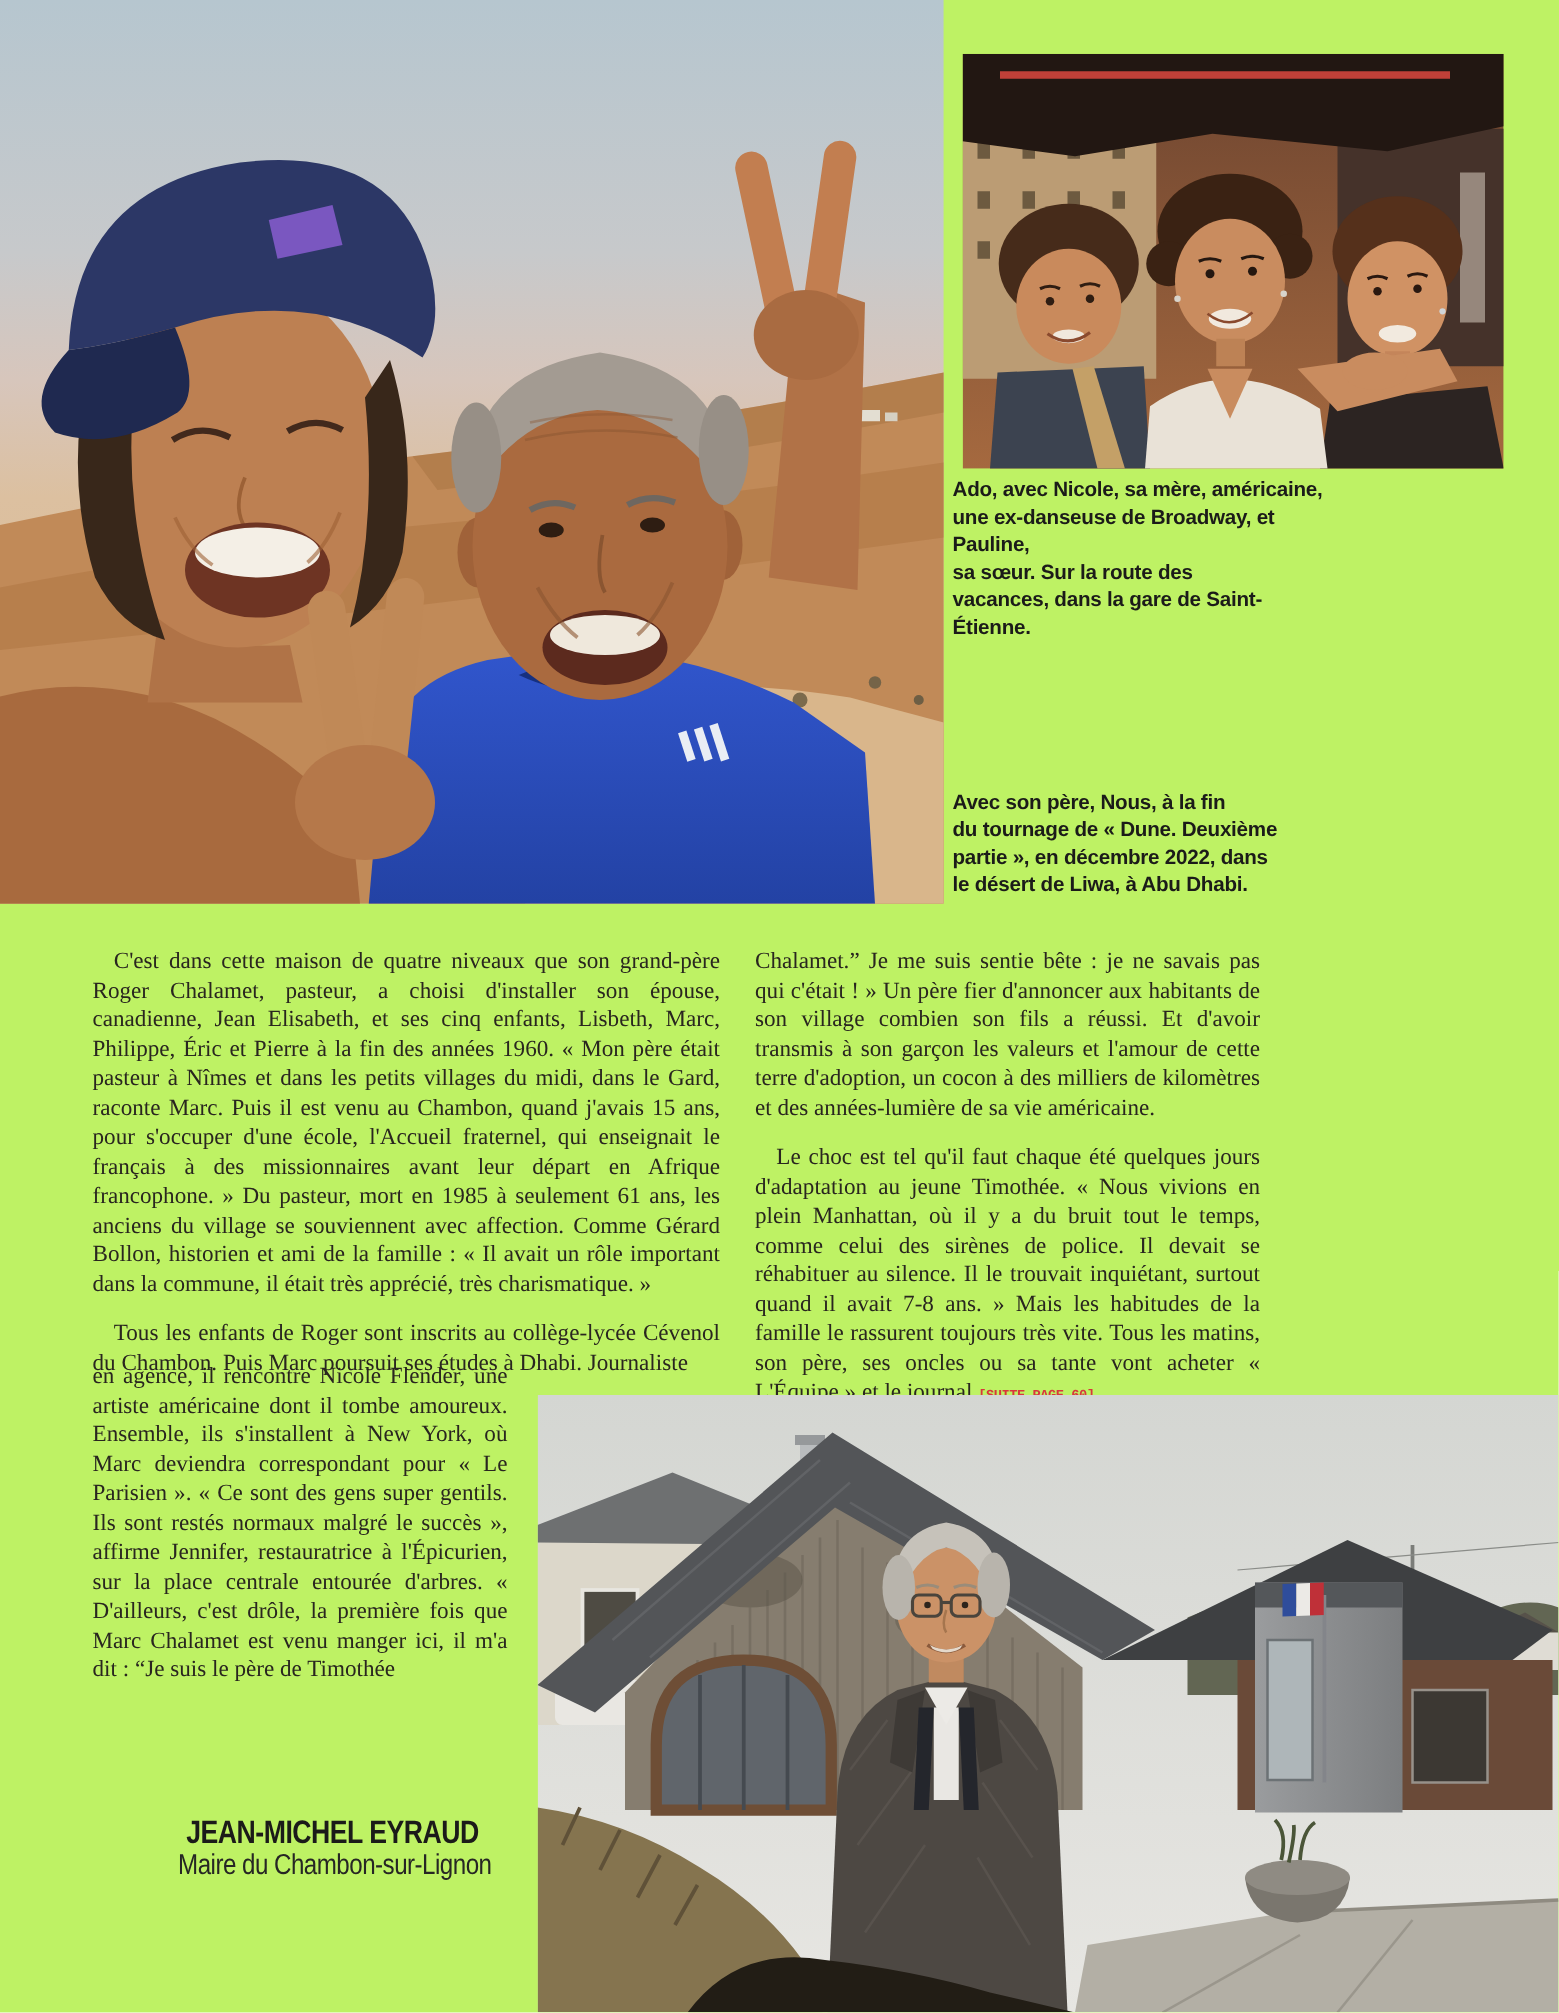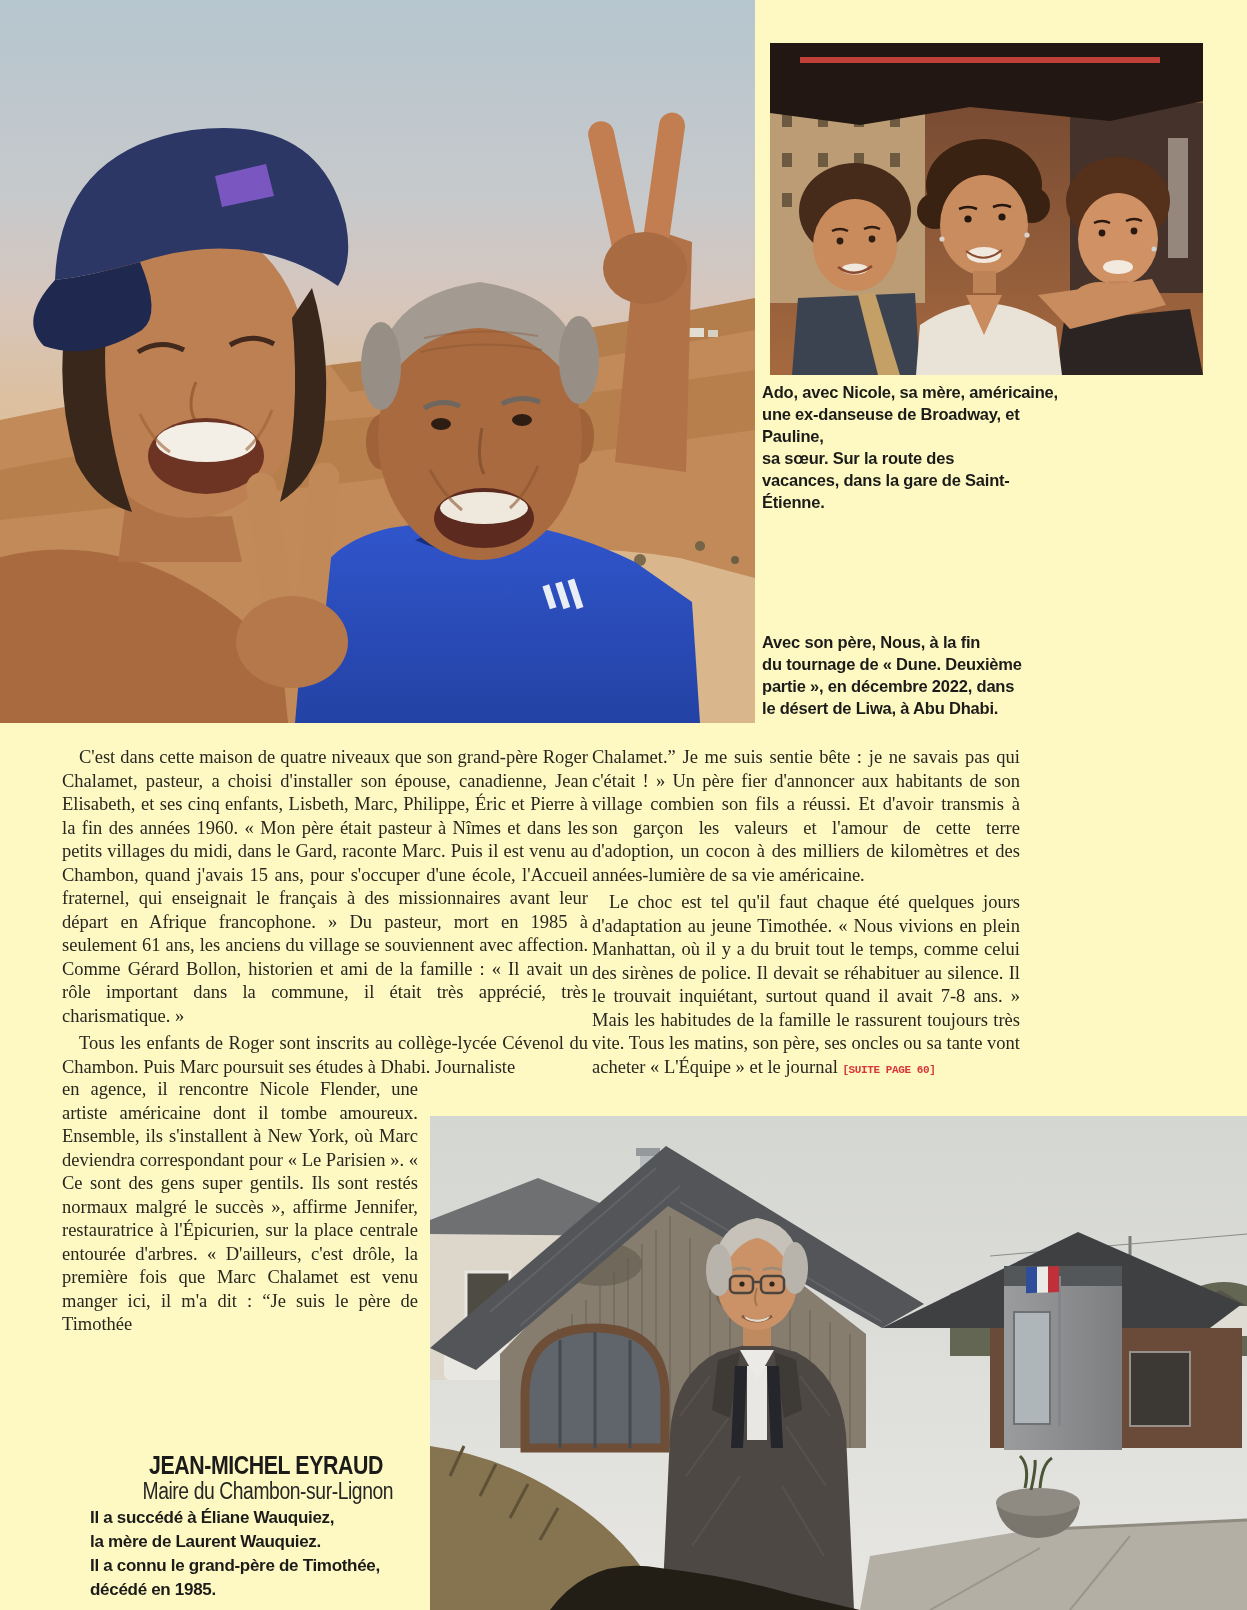--- a/index.html
+++ b/index.html
@@ -1,16 +1,16 @@
 <!DOCTYPE html>
 <html lang="fr"><head>
 <meta charset="utf-8">
 <style>
   html,body{margin:0;padding:0;background:#ffffff;}
-  .page{position:relative;width:1247px;height:1610px;background:#fef9c3;overflow:hidden;
+  .page{position:relative;width:1247px;height:1610px;background:#bef264;overflow:hidden;
         font-family:"Liberation Sans",sans-serif;}
   .photo{position:absolute;overflow:hidden;}
   .photo svg{display:block;width:100%;height:100%;}
 
   
   #desert-photo{left:0;top:0;width:755px;height:723px;}
   #family-photo{left:770px;top:43px;width:433px;height:332px;}
   #mayor-photo{left:430px;top:1116px;width:817px;height:494px;}
 
   
@@ -18,21 +18,21 @@
                  font-size:16.5px;line-height:22px;letter-spacing:-0.2px;}
   #caption-family{left:762px;top:381px;width:310px;}
   #caption-dune{left:762px;top:631px;width:300px;}
 
   
   .bodycol{position:absolute;color:#29261f;font-family:"Liberation Serif",serif;
            font-size:18.5px;line-height:23.5px;text-align:justify;hyphens:auto;}
   #col-left-wide{left:58px;top:742px;width:534px;}
   #col-left-narrow{left:58px;top:1074px;width:364px;}
   #col-right{left:588px;top:742px;width:436px;}
-  .bodycol p{margin:4px;}
+  .bodycol p{margin:16px;}
   .bodycol p.indent{text-indent:17px;}
   .suite{font-family:Liberation Mono, monospace;font-weight:bold;color:#d9363c;
          font-size:11px;letter-spacing:-0.4px;white-space:nowrap;}
 
   
   #mayor-caption{position:absolute;left:90px;top:1452px;width:328px;text-align:left;color:#1b1b19;}
   #mayor-caption .name{font-weight:bold;font-size:26px;line-height:27px;transform:scaleX(0.82);
                        transform-origin:100% 50%;letter-spacing:-0.5px;}
   #mayor-caption .role{font-weight:400;font-size:23px;line-height:25px;transform:scaleX(0.84);
                        transform-origin:100% 50%;letter-spacing:-0.5px;color:#262624;}
@@ -306,19 +306,15 @@
       <line x1="640" y1="494" x2="700" y2="420" stroke="#9a968c" stroke-width="2"></line>
       <path d="M566 386 Q 570 420 608 422 Q 646 420 650 386 Z" fill="#7a766e"></path>
       <ellipse cx="608" cy="386" rx="42" ry="14" fill="#8f8b83"></ellipse>
       <path d="M595 372 Q 600 350 590 340 M610 372 Q 612 348 622 342 M601 374 Q 606 352 605 344" stroke="#4a5538" stroke-width="3" fill="none"></path>
     </svg>
   </div>
 
   <div id="mayor-caption">
     <div class="name">JEAN-MICHEL EYRAUD</div>
     <div class="role">Maire du Chambon-sur-Lignon</div>
-    <div class="details">Il a succédé à Éliane Wauquiez,
-la mère de Laurent Wauquiez.
-Il a connu le grand-père de Timothée,
-décédé en 1985.</div>
   </div>
 
 </div>
 
 </body></html>

